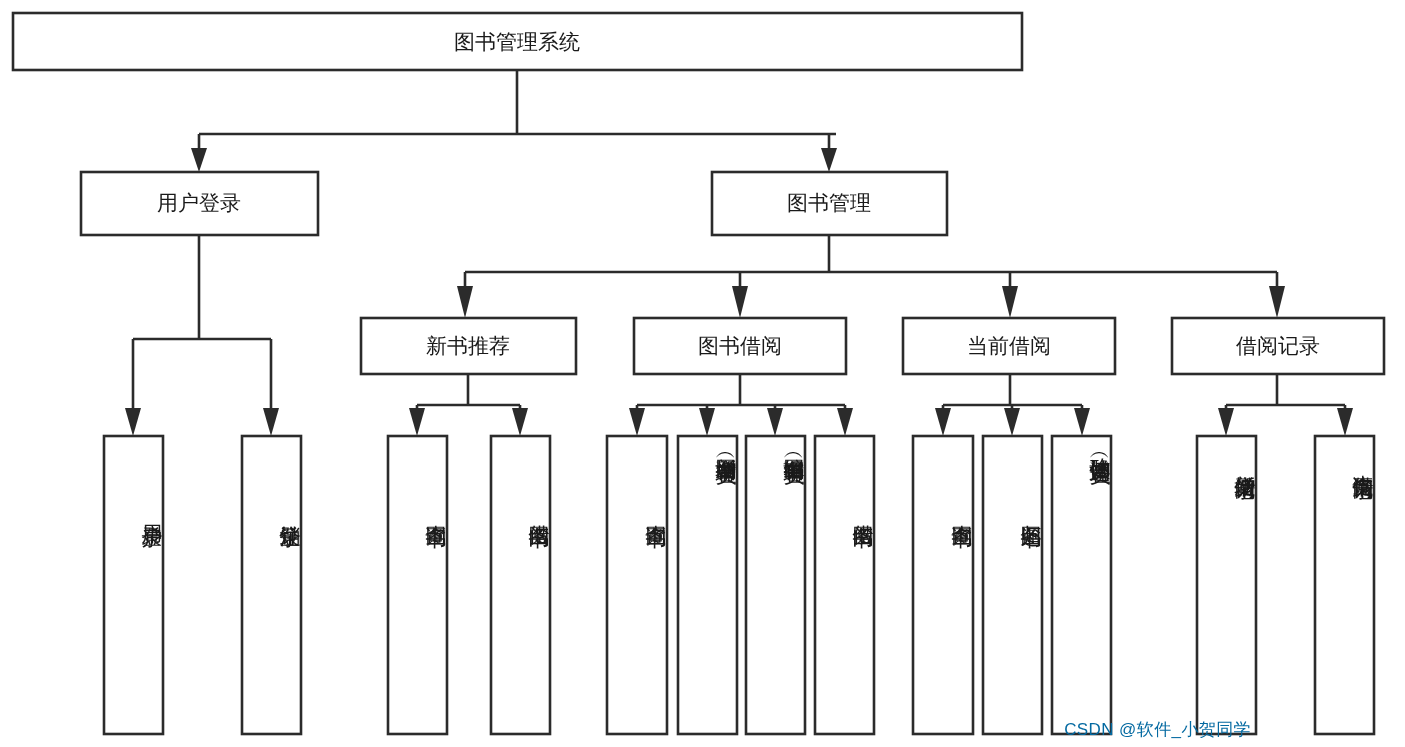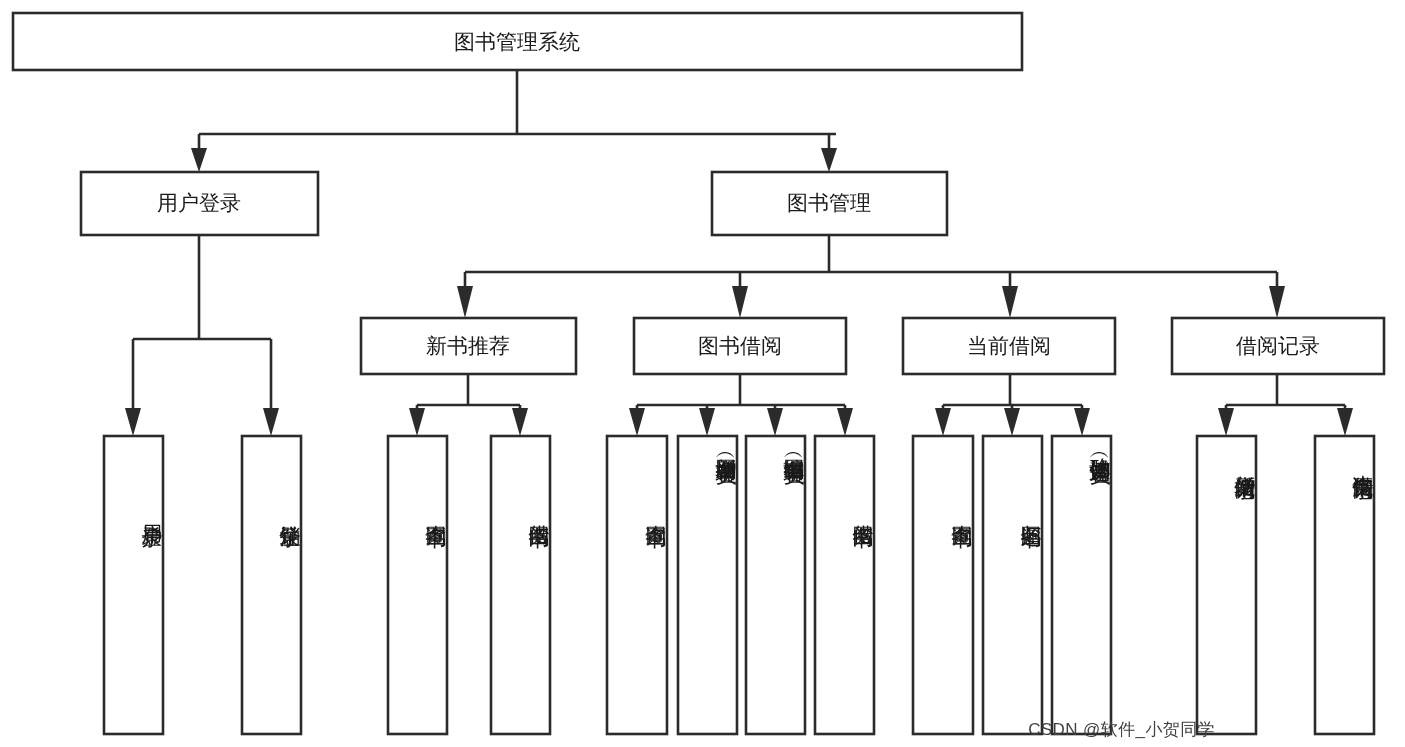--- a/index.html
+++ b/index.html
@@ -11,20 +11,21 @@
     width: 1405px;
     height: 747px;
     font-family: "Liberation Sans", "DejaVu Sans", sans-serif;
     overflow: hidden;
   }
   #diagram-root {
     position: relative;
     width: 1223px;
     height: 747px;
     background: #ffffff;
+    padding-left: 36px;
   }
   svg#tree-svg {
     position: absolute;
     left: 0;
     top: 0;
     width: 1405px;
     height: 747px;
   }
   .node-box {
     fill: #ffffff;
@@ -60,21 +61,21 @@
     white-space: nowrap;
     letter-spacing: 1px;
     pointer-events: none;
   }
   .watermark {
     position: absolute;
     right: 8px;
     bottom: 6px;
     font-family: "Liberation Sans", "DejaVu Sans", sans-serif;
     font-size: 17px;
-    color: #404040;
+    color: #0369a1;
     letter-spacing: 0.4px;
     user-select: none;
   }
 </style>
 </head>
 <body>
 
 <div id="diagram-root">
 
   <svg id="tree-svg" viewBox="0 0 1405 747">

